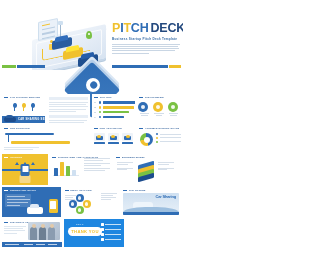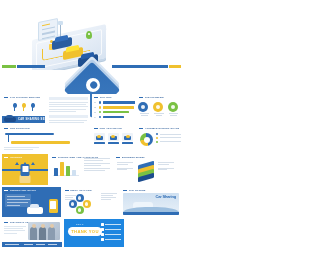--- a/index.html
+++ b/index.html
@@ -293,20 +293,33 @@
       <div class="person">
         <div class="h"></div>
           <div class="b"></div>
       </div>
       <div class="pin"></div>
       <div class="car car-blue"></div>
       <div class="car car-yellow"></div>
       <div class="car car-navy"></div>
     </div>
 
+    <div class="hero-text">
+      <div class="title">
+        <span class="p">P</span><span class="i">I</span><span class="t">T</span><span class="c">C</span><span class="h">H</span><span class="deck">DECK</span>
+      </div>
+      <div class="subtitle">Business Startup Pitch Deck Template</div>
+      <div class="lorem">
+        <i></i>
+          <i></i>
+          <i></i>
+          <i></i>
+          <i></i>
+      </div>
+    </div>
 
     <div class="hero-bar">
       <span style="left:2px;width:14px;background:#7ac143"></span>
       <span style="left:17px;width:28px;background:#2f6db5"></span>
       <span style="left:112px;width:56px;background:#2f6db5"></span>
       <span style="left:169px;width:12px;background:#f0c12e"></span>
     </div>
   </div>
 
   <div class="band">

